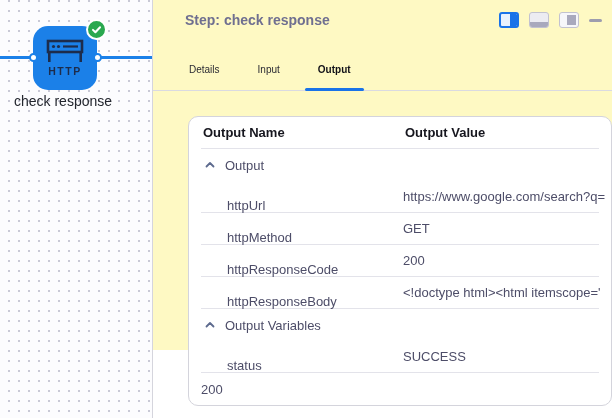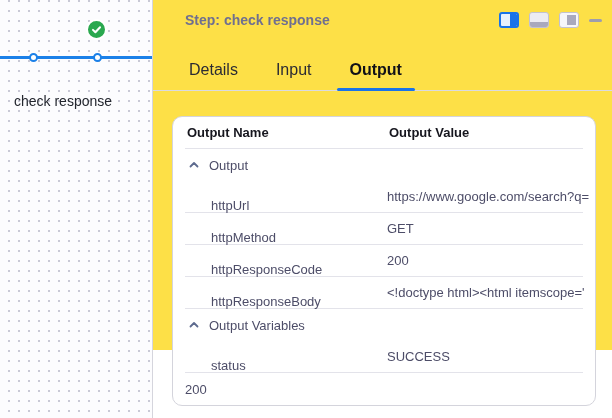--- a/index.html
+++ b/index.html
@@ -23,61 +23,72 @@
   .badge { position:absolute; left:86px; top:19px; width:21px; height:21px;
            border-radius:50%; background:#2aa84f; border:2px solid #fff;
            display:flex; align-items:center; justify-content:center; }
   .node-label { position:absolute; top:93px; left:63px; transform:translateX(-50%);
                 font-size:14px; color:#23262e; white-space:nowrap; }
 
   
   .vdivider { position:absolute; left:152px; top:0; width:1px; height:418px; background:#d5d5dd; }
 
   
-  .panel { position:absolute; left:153px; top:0; width:459px; height:350px; background:#fde047; }
+  .panel { position:absolute; left:153px; top:0; width:459px; height:350px; background:#fef9c3; }
   .panel-header { display:flex; align-items:center; height:40px; padding:0 10px 0 32px; }
   .panel-title { font-size:14px; font-weight:600; color:#6f6f90; flex:1 1 auto; }
   .toolbar { display:flex; align-items:center; gap:10px; }
   .tbtn { width:20px; height:16px; border-radius:3px; position:relative; cursor:pointer; }
   .tbtn.split { border:2px solid #1a73e8; background:#e8f1fd; overflow:hidden; }
   .tbtn.split .fill-right { position:absolute; right:0; top:0; width:45%; height:100%; background:#1a73e8; }
   .tbtn.bottom { border:1px solid #c2c2d0; background:#ececf2; overflow:hidden; }
   .tbtn.bottom .bar { position:absolute; left:0; bottom:0; width:100%; height:5px; background:#a9a9bd; }
   .tbtn.right { border:1px solid #c2c2d0; background:#f6f6fa; overflow:hidden; }
   .tbtn.right .blk { position:absolute; right:2px; top:2px; width:9px; height:10px; background:#a9a9bd; }
   .dash { width:13px; height:3px; border-radius:2px; background:#9d9dae; cursor:pointer; }
 
   .tabs { display:flex; align-items:flex-end; height:51px; padding:0 0 12px 17px;
           border-bottom:1px solid #dadae1; }
-  .tab { position:relative; margin:0 13px; padding:0 6px; font-size:16px; color:#2b2b33;
+  .tab { position:relative; margin:0 13px; padding:0 6px; font-size:10px; color:#2b2b33;
          cursor:pointer; line-height:16px; }
   .tab.active { font-weight:700; color:#111118; }
   .tab.active::after { content:""; position:absolute; left:-7px; right:-7px; bottom:-13px;
                        height:3px; border-radius:2px; background:#1a73e8; }
 
   
-  .card { position:absolute; left:19px; top:116px; width:424px;
+  .card { position:absolute; left:35px; top:116px; width:424px;
           border:1px solid #d4d4dc; border-radius:10px; background:#fff; padding:0 12px; }
   .trow { display:flex; align-items:center; height:32px; }
   .trow.b { border-bottom:1px solid #e3e3ea; }
   .trow.head { font-weight:700; font-size:13px; color:#16161e; border-bottom:1px solid #e3e3ea; }
   .cell-name { width:202px; flex:0 0 202px; font-size:13px; color:#4d4d68;
                display:flex; align-items:center; }
   .trow.head .cell-name, .trow.head .cell-value { color:#16161e; padding-left:2px; }
   .cell-value { flex:1 1 auto; font-size:13px; color:#4d4d68; white-space:nowrap; overflow:visible; }
   .indent { padding-left:26px;margin-top:18px; }
   .chev { width:12px; height:12px; margin:0 9px 0 3px; display:inline-flex; cursor:pointer; }
 </style>
 </head>
 <body>
 
 <div class="stage">
 
   <div class="canvas">
     <div class="conn-line"></div>
+    <div class="node">
+      <svg width="40" height="42" viewBox="0 0 40 42">
+        <rect x="3" y="4" width="34" height="11" fill="none" stroke="#1d2c4c" stroke-width="2.6"></rect>
+        <circle cx="8.5" cy="9.5" r="1.6" fill="#1d2c4c"></circle>
+        <circle cx="13.5" cy="9.5" r="1.6" fill="#1d2c4c"></circle>
+        <line x1="18" y1="9.5" x2="33" y2="9.5" stroke="#1d2c4c" stroke-width="2.2"></line>
+        <line x1="4.3" y1="15" x2="4.3" y2="25" stroke="#1d2c4c" stroke-width="2.6"></line>
+        <line x1="35.7" y1="15" x2="35.7" y2="25" stroke="#1d2c4c" stroke-width="2.6"></line>
+        <text x="20" y="38" text-anchor="middle" font-family="Liberation Sans, sans-serif" font-size="10.5" font-weight="bold" letter-spacing="1.5" fill="#1d2c4c">HTTP</text>
+      </svg>
+    </div>
     <div class="port left"></div>
     <div class="port right"></div>
     <div class="badge">
       <svg width="13" height="13" viewBox="0 0 14 14">
         <path d="M3.2 7.4 L5.8 10 L10.8 4.6" fill="none" stroke="#fff" stroke-width="2.2" stroke-linecap="round" stroke-linejoin="round"></path>
       </svg>
     </div>
     <div class="node-label">check response</div>
   </div>
 

